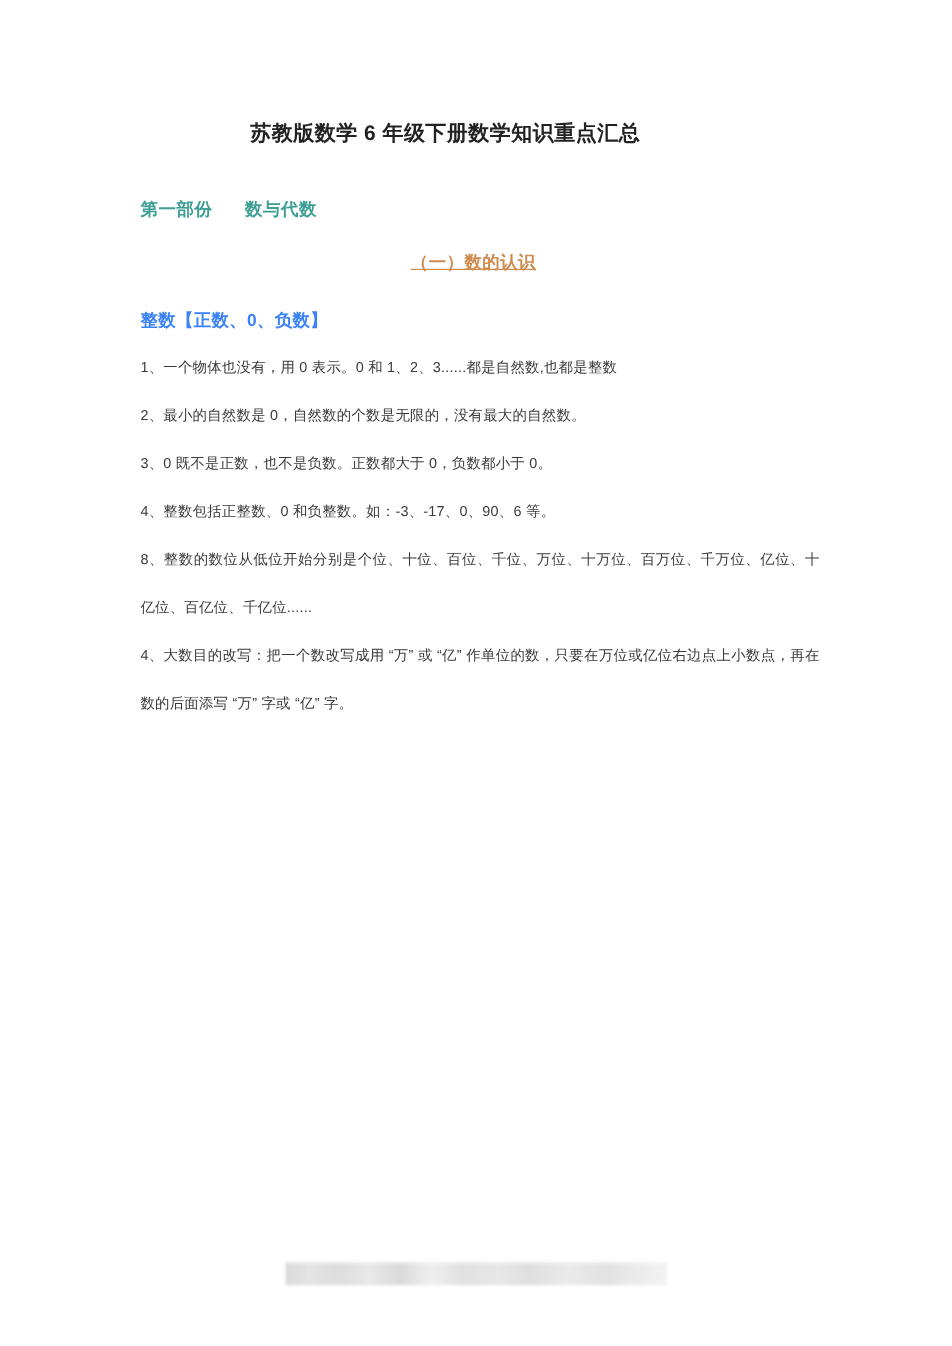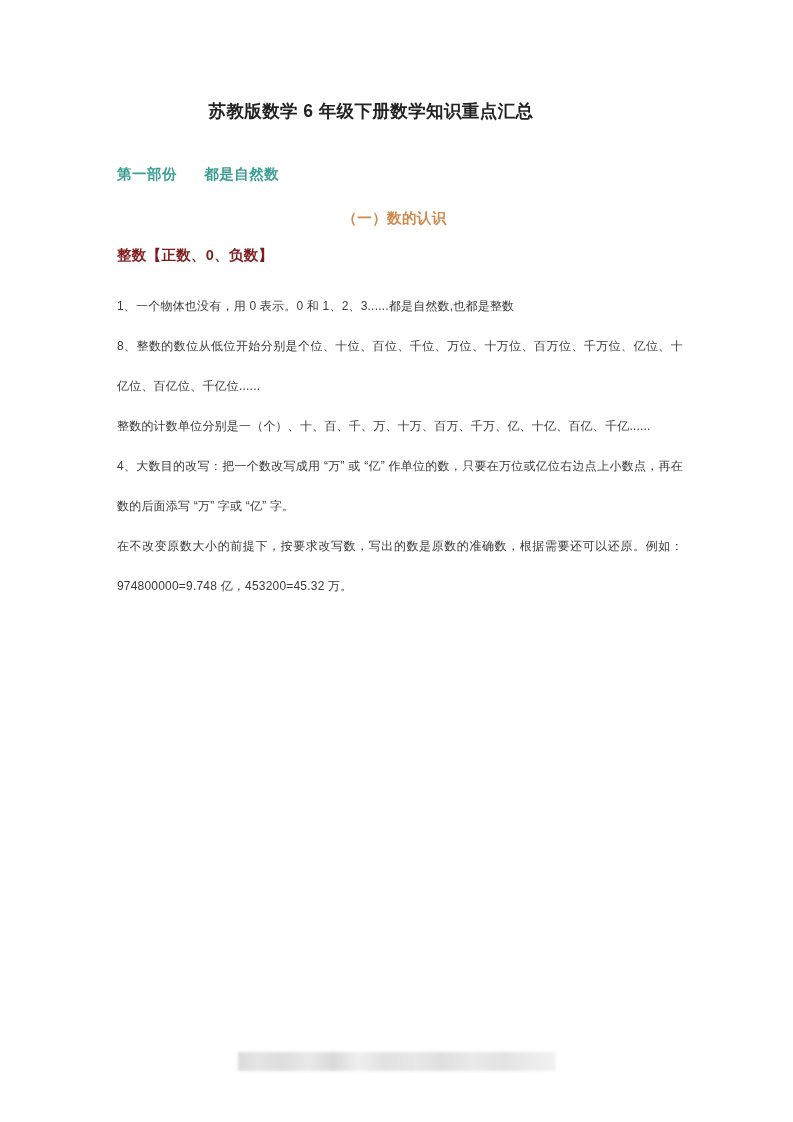--- a/index.html
+++ b/index.html
@@ -51,29 +51,30 @@
   .section-heading {
     position: absolute;
     left: 0;
     top: 209px;
     width: 789px;
     text-align: center;
     font-size: 14.5px;
     font-weight: bold;
     color: #cf8a4e;
     letter-spacing: 0.4px;
+    text-decoration: underline;
   }
 
   .subsection-heading {
     position: absolute;
     left: 117px;
-    top: 246px;
+    top: 258px;
     font-size: 14.5px;
     font-weight: bold;
-    color: #7f1d1d;
+    color: #3b82f6;
     letter-spacing: 0.3px;
   }
 
   .body-block {
     position: absolute;
     left: 117px;
     top: 286px;
     width: 566px;
   }
 
@@ -113,29 +114,30 @@
     opacity: 0.95;
   }
 </style>
 </head>
 <body>
 
 <div class="page">
 
   <div class="doc-title">苏教版数学 6 年级下册数学知识重点汇总</div>
 
-  <div class="part-heading">第一部份      都是自然数</div>
+  <div class="part-heading">第一部份      数与代数</div>
 
   <div class="section-heading">（一）数的认识</div>
 
   <div class="subsection-heading">整数【正数、0、负数】</div>
 
   <div class="body-block">
     <p class="para">1、一个物体也没有，用 0 表示。0 和 1、2、3......都是自然数,也都是整数</p>
+    <p class="para">2、最小的自然数是 0，自然数的个数是无限的，没有最大的自然数。</p>
+    <p class="para">3、0 既不是正数，也不是负数。正数都大于 0，负数都小于 0。</p>
+    <p class="para">4、整数包括正整数、0 和负整数。如：-3、-17、0、90、6 等。</p>
     <p class="para">8、整数的数位从低位开始分别是个位、十位、百位、千位、万位、十万位、百万位、千万位、亿位、十亿位、百亿位、千亿位......</p>
-    <p class="para">整数的计数单位分别是一（个）、十、百、千、万、十万、百万、千万、亿、十亿、百亿、千亿......</p>
     <p class="para">4、大数目的改写：把一个数改写成用 “万” 或 “亿” 作单位的数，只要在万位或亿位右边点上小数点，再在数的后面添写 “万” 字或 “亿” 字。</p>
-    <p class="para">在不改变原数大小的前提下，按要求改写数，写出的数是原数的准确数，根据需要还可以还原。例如：974800000=9.748 亿，453200=45.32 万。</p>
   </div>
 
   <div class="redaction-bar"></div>
 
 </div>
 
 </body></html>

